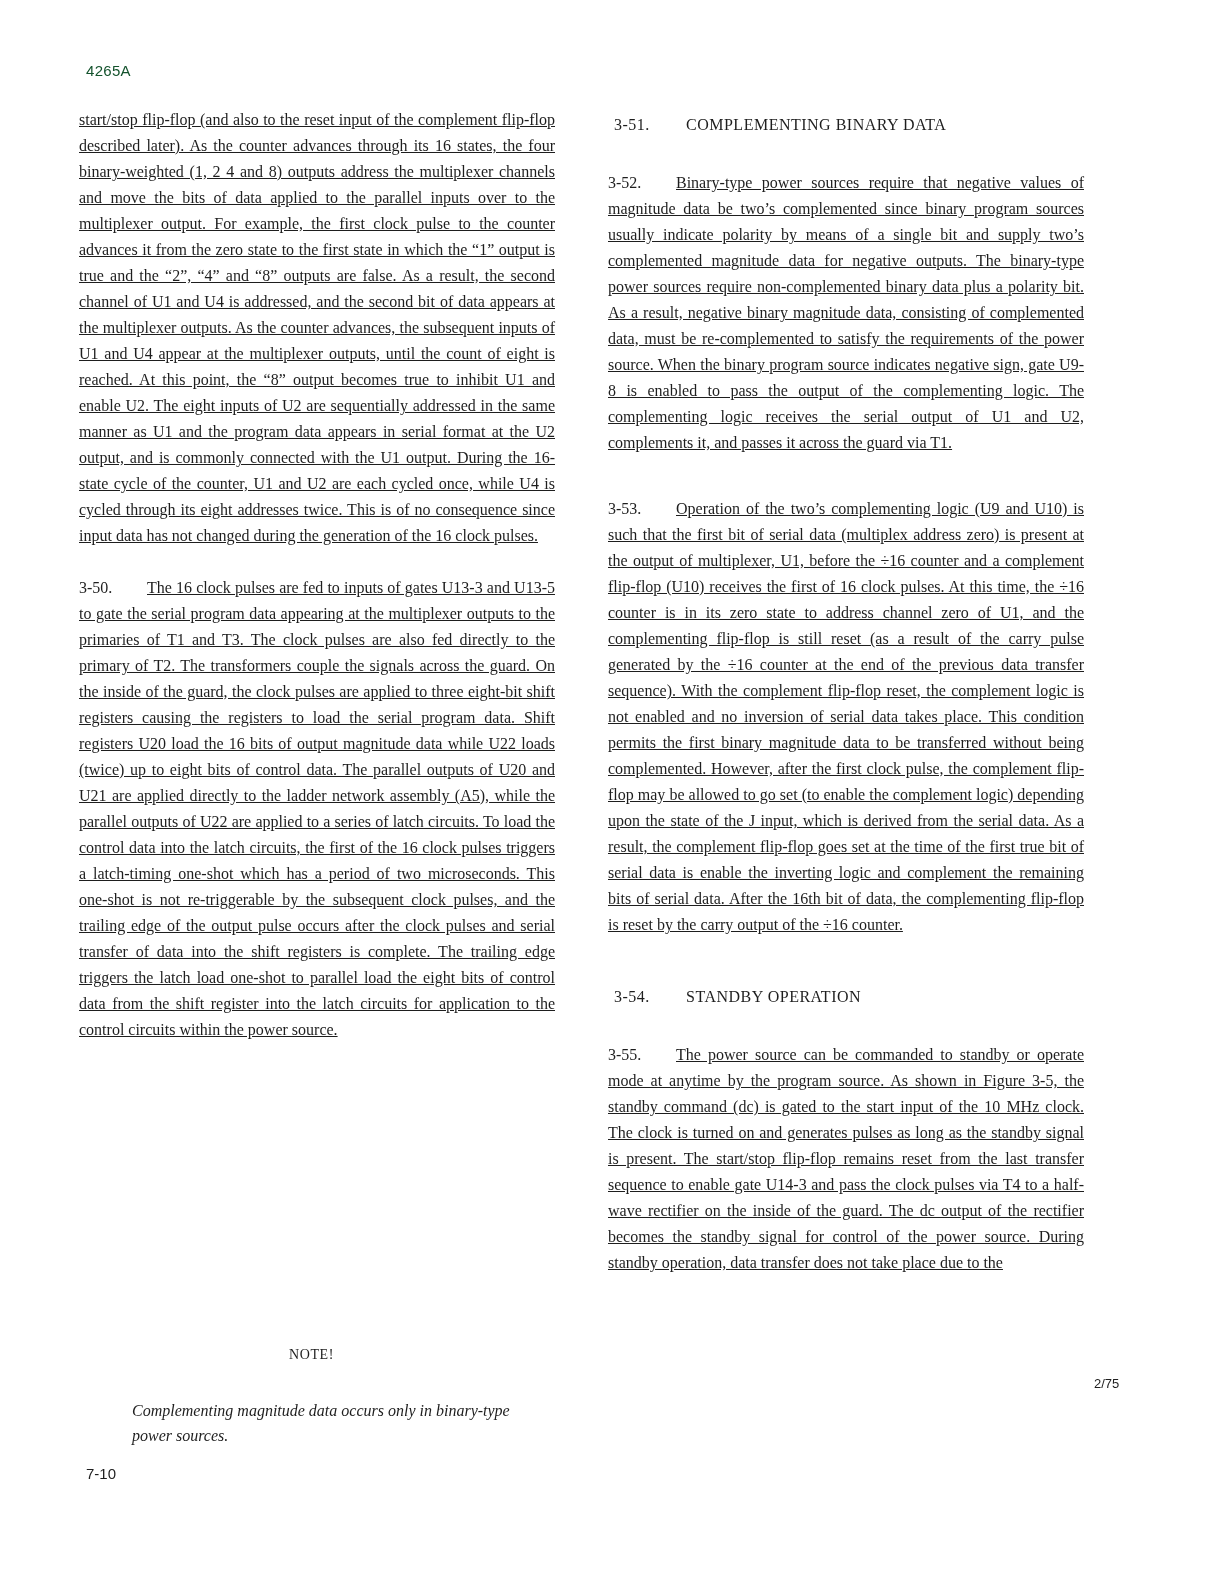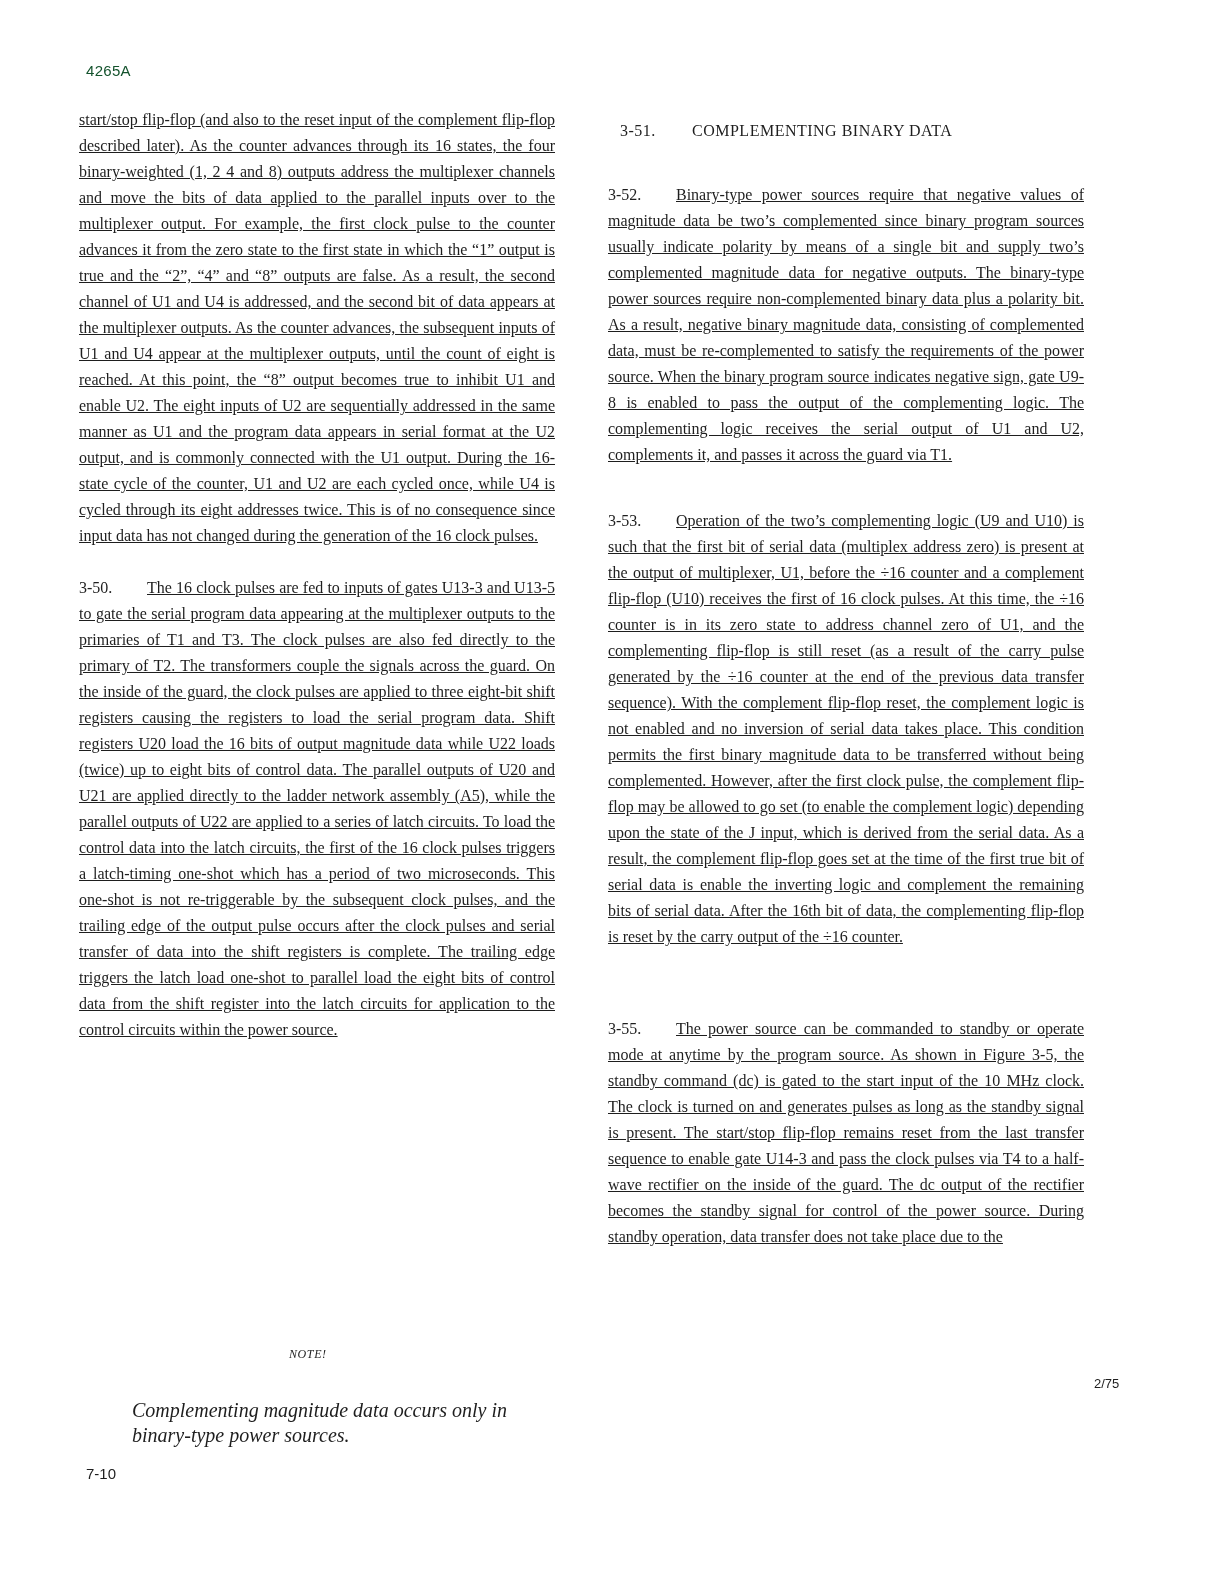--- a/index.html
+++ b/index.html
@@ -15,32 +15,32 @@
     }
     .col {
       position: absolute; top: 107px; width: 476px;
       font-size: 16px; line-height: 26px; text-align: justify;
     }
     .col-left { left: 79px; }
     .col-right { left: 608px; top: 106px; }
     .para { margin: 0; text-decoration: underline; }
     .para .num { display: inline-block; width: 68px; }
     .heading {
-      margin: 12px; font-size: 16px; letter-spacing: 0.5px;
+      margin: 6px; font-size: 16px; letter-spacing: 0.5px;
     }
     .heading .num { display: inline-block; width: 72px; }
     .gap-lg { height: 26px; }
     .gap-xl { height: 40px; }
     .note-title {
       position: absolute; left: 289px; top: 1347px;
-      font-style: italic; font-size: 12px; letter-spacing: 0.6px;
+      font-size: 14px; letter-spacing: 0.6px;
     }
     .note-text {
       position: absolute; left: 132px; top: 1398px; width: 420px;
-      font-style: italic; font-size: 20px; line-height: 25px;
+      font-style: italic; font-size: 16px; line-height: 25px;
     }
     .page-num {
       position: absolute; left: 86px; top: 1465px;
       font-family: "Liberation Sans", "DejaVu Sans", sans-serif;
       font-size: 15px;
     }
     .page-date {
       position: absolute; left: 1094px; top: 1376px;
       font-family: "Liberation Sans", "DejaVu Sans", sans-serif;
       font-size: 13px; font-weight: normal;
@@ -68,20 +68,23 @@
   </p>
   <div class="gap-lg"></div>
   <p class="para">
     <span class="num">3-52.</span><span>Binary-type power sources require that negative values of magnitude data be two’s complemented since binary program sources usually indicate polarity by means of a single bit and supply two’s complemented magnitude data for negative outputs. The binary-type power sources require non-complemented binary data plus a polarity bit. As a result, negative binary magnitude data, consisting of complemented data, must be re-complemented to satisfy the requirements of the power source. When the binary program source indicates negative sign, gate U9-8 is enabled to pass the output of the complementing logic. The complementing logic receives the serial output of U1 and U2, complements it, and passes it across the guard via T1.</span>
   </p>
   <div class="gap-xl"></div>
   <p class="para">
     <span class="num">3-53.</span><span>Operation of the two’s complementing logic (U9 and U10) is such that the first bit of serial data (multiplex address zero) is present at the output of multiplexer, U1, before the ÷16 counter and a complement flip-flop (U10) receives the first of 16 clock pulses. At this time, the ÷16 counter is in its zero state to address channel zero of U1, and the complementing flip-flop is still reset (as a result of the carry pulse generated by the ÷16 counter at the end of the previous data transfer sequence). With the complement flip-flop reset, the complement logic is not enabled and no inversion of serial data takes place. This condition permits the first binary magnitude data to be transferred without being complemented. However, after the first clock pulse, the complement flip-flop may be allowed to go set (to enable the complement logic) depending upon the state of the J input, which is derived from the serial data. As a result, the complement flip-flop goes set at the time of the first true bit of serial data is enable the inverting logic and complement the remaining bits of serial data. After the 16th bit of data, the complementing flip-flop is reset by the carry output of the ÷16 counter.</span>
   </p>
   <div class="gap-xl"></div>
+  <p class="heading">
+    <span class="num">3-54.</span><span>STANDBY OPERATION</span>
+  </p>
   <div class="gap-lg"></div>
   <p class="para">
     <span class="num">3-55.</span><span>The power source can be commanded to standby or operate mode at anytime by the program source. As shown in Figure 3-5, the standby command (dc) is gated to the start input of the 10 MHz clock. The clock is turned on and generates pulses as long as the standby signal is present. The start/stop flip-flop remains reset from the last transfer sequence to enable gate U14-3 and pass the clock pulses via T4 to a half-wave rectifier on the inside of the guard. The dc output of the rectifier becomes the standby signal for control of the power source. During standby operation, data transfer does not take place due to the</span>
   </p>
 </div>
 
 <div class="page-num">7-10</div>
 <div class="page-date">2/75</div>
 
 </body></html>

